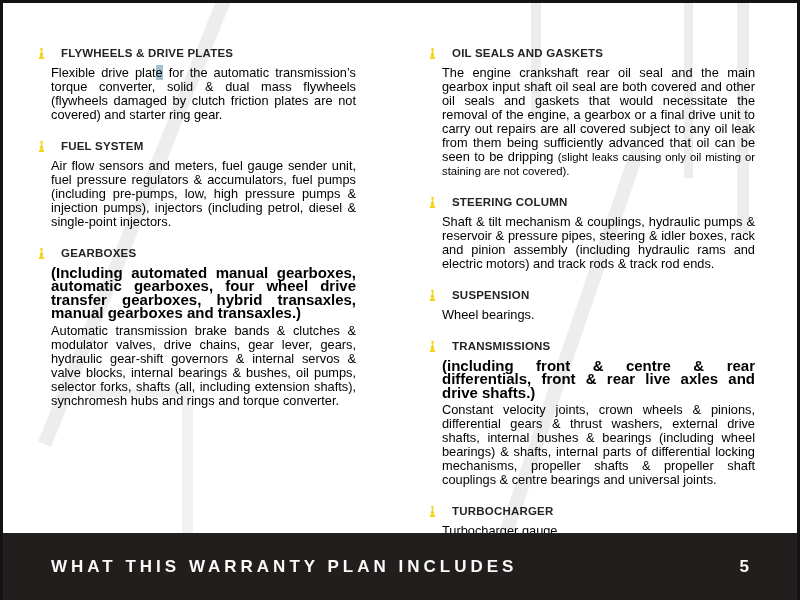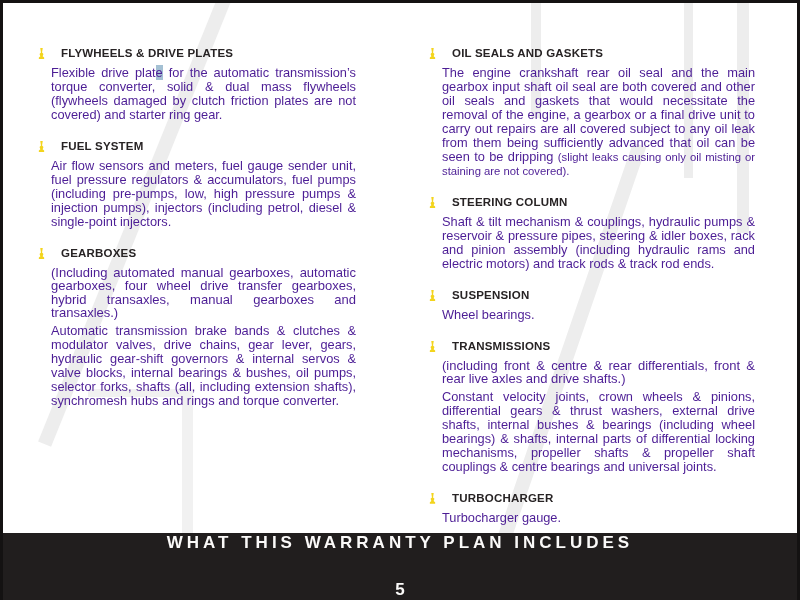--- a/index.html
+++ b/index.html
@@ -26,29 +26,29 @@
   section{margin:0 0 18px 0;}
   .sec-head{display:flex;align-items:flex-start;gap:16px;margin:0 0 6px -13px;}
   .bullet{
     flex:0 0 auto;width:7px;height:11px;margin-top:1px;background:#f3d41c;
     clip-path:polygon(32% 0%,68% 0%,58% 42%,78% 55%,66% 74%,88% 86%,88% 100%,12% 100%,12% 86%,34% 74%,22% 55%,42% 42%);
   }
   h3{
     margin:0;font-size:11.5px;line-height:13px;font-weight:700;
     color:#272324;letter-spacing:0.2px;
   }
-  p{margin:0;text-align:justify;color:#4c1d95;}
+  p{margin:0;text-align:justify;color:#000000;}
   .body{font-size:12.8px;line-height:14px;}
-  .note{font-size:13px;line-height:13.4px;margin-bottom:4px;}
+  .note{font-size:15px;line-height:13.4px;margin-bottom:4px;font-weight:bold;}
   .fine{font-size:11.3px;}
   .hl{background:#a4c0d3;}
 
   .footer{
     position:absolute;left:-3px;right:-3px;bottom:0;height:67px;background:#211e1e;z-index:2;
-    display:flex;align-items:center;justify-content:space-between;padding:0 51px 0 51px;box-sizing:border-box;flex-direction:column;
+    display:flex;align-items:center;justify-content:space-between;padding:0 51px 0 51px;box-sizing:border-box;
   }
   .footer-title{
     color:#fbfaf9;font-size:17px;font-weight:700;letter-spacing:4px;white-space:nowrap;
   }
   .page-num{color:#fbfaf9;font-size:17px;font-weight:700;}
 </style>
 </head>
 <body>
 
 <div class="page">

